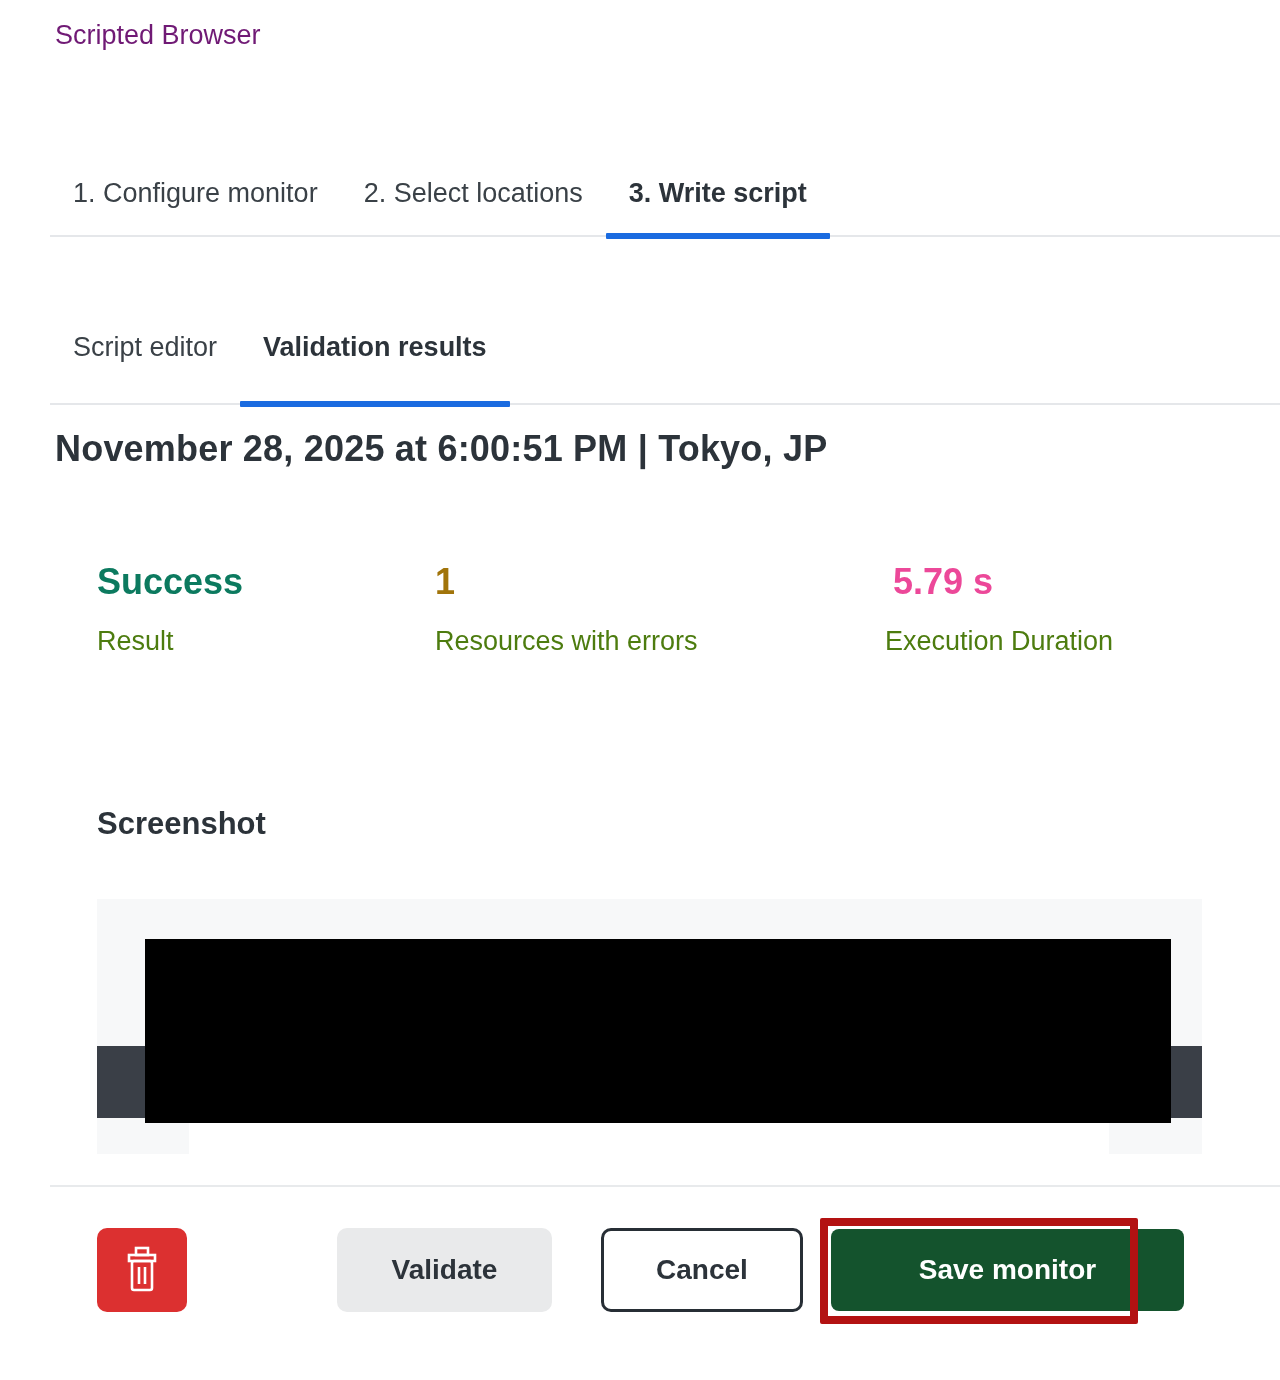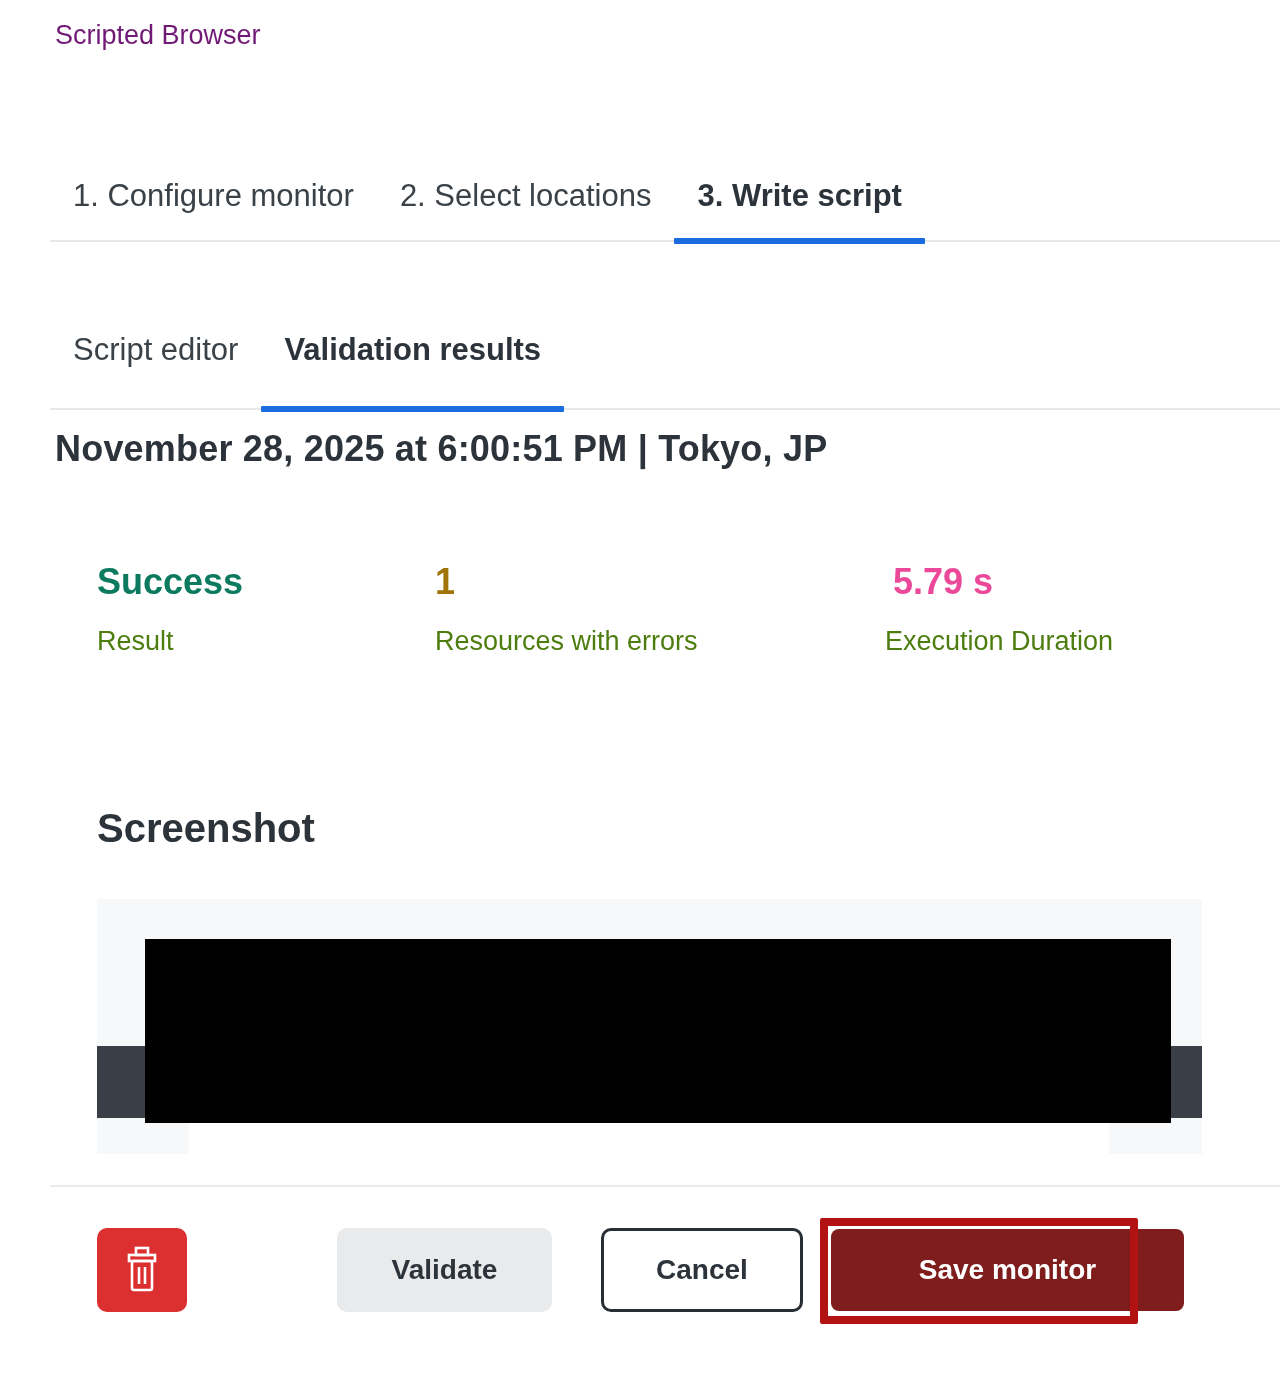--- a/index.html
+++ b/index.html
@@ -20,21 +20,21 @@
 
   
   .tabbar {
     position: absolute; left: 50px; right: 0;
     display: flex; align-items: stretch;
     border-bottom: 2px solid #e5e7ea;
   }
   .tab {
     position: relative;
     padding: 8px 23px 26px 23px;
-    font-size: 31px; color: #3a4147;
+    font-size: 27px; color: #3a4147;
     cursor: pointer; white-space: nowrap;
   }
   .tab.active { font-weight: 700; color: #2c333a; }
   .tab.active::after {
     content: "";
     position: absolute; left: 0; right: 0; bottom: -4px;
     height: 6px; background: #1a6be0; border-radius: 1px;
   }
   .wizard-tabbar { top: 170px; }
   .result-tabbar { top: 324px; }
@@ -54,21 +54,21 @@
   .stat-result { left: 97px; }
   .stat-result .value { color: #0c7a5f; }
   .stat-resources { left: 435px; }
   .stat-resources .value { color: #a1740a; }
   .stat-duration { left: 885px; }
   .stat-duration .value { color: #ec4899; margin-left: 8px; }
 
   
   .screenshot-heading {
     position: absolute; left: 97px; top: 806px;
-    font-size: 40px; font-weight: 700; color: #2c333a;
+    font-size: 31px; font-weight: 700; color: #2c333a;
   }
   .screenshot-panel {
     position: absolute; left: 97px; top: 899px;
     width: 1105px; height: 255px;
     background: #f7f8f9;
   }
   .screenshot-darkbar {
     position: absolute; left: 0; top: 147px;
     width: 100%; height: 72px;
     background: #3a3f47;
@@ -111,21 +111,21 @@
     background: #ffffff; border: 3px solid #272e35;
   }
   .save-annotation {
     position: absolute; left: 820px; top: 1218px;
     width: 318px; height: 106px;
     border: 8px solid #b31212; border-radius: 2px;
     pointer-events: none;
   }
   .btn-save {
     left: 831px; top: 1229px; width: 353px; height: 82px;
-    background: #7f1d1d; color: #ffffff; border-radius: 8px;
+    background: #14532d; color: #ffffff; border-radius: 8px;
   }
 </style>
 </head>
 <body>
 
 <div class="page-title">Scripted Browser</div>
 
 <div class="tabbar wizard-tabbar">
   <div class="tab">1. Configure monitor</div>
   <div class="tab">2. Select locations</div>

